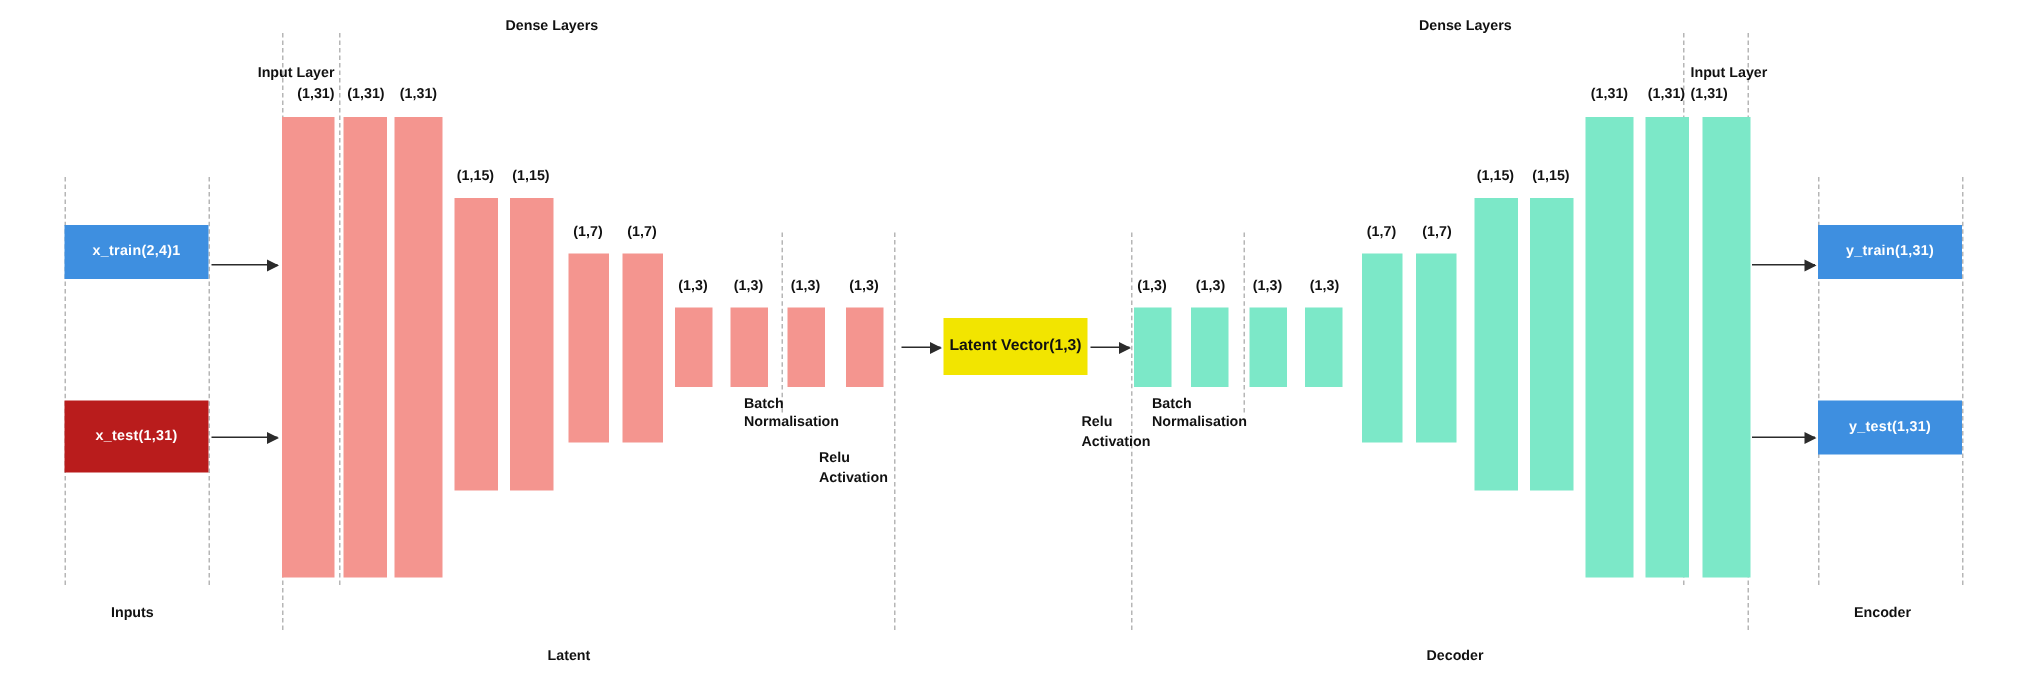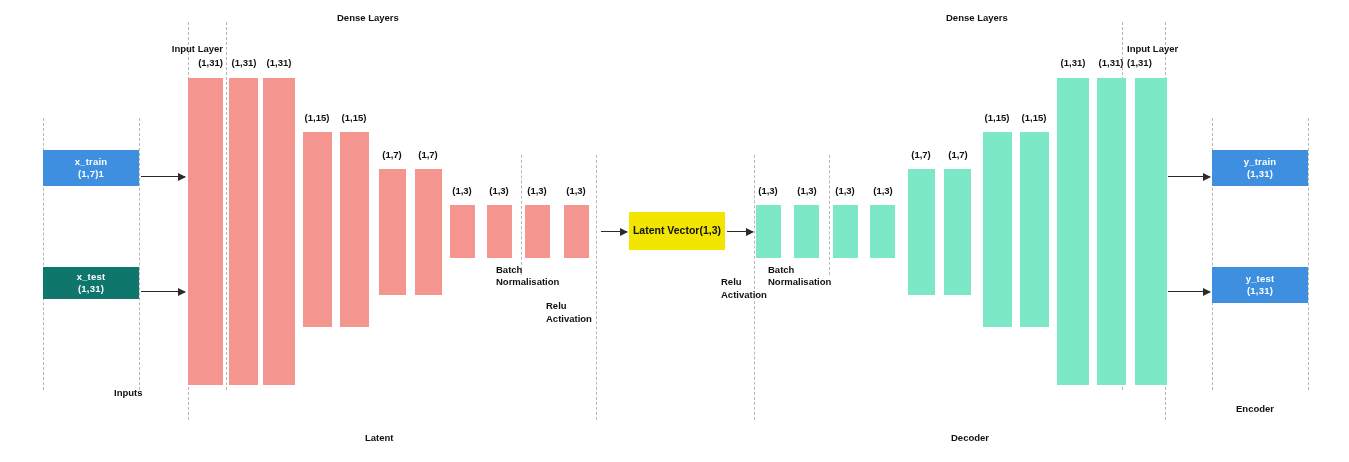--- a/index.html
+++ b/index.html
@@ -3,21 +3,21 @@
 <meta charset="utf-8">
 <style>
   html,body{margin:0;padding:0;background:#ffffff;}
   body{font-family:"Liberation Sans","DejaVu Sans",sans-serif;}
   #canvas{position:relative;width:1349px;height:462px;background:#fff;overflow:hidden;}
 
   .vline{position:absolute;width:0;border-left:1px dashed #b6b6b6;}
 
   .bar{position:absolute;}
 
-  .iobox{position:absolute;display:flex;flex-direction:column;align-items:center;
+  .iobox{position:absolute;display:flex;flex-direction:row;align-items:center;
          justify-content:center;color:#ffffff;font-size:9.5px;font-weight:700;
          line-height:1.25;letter-spacing:.2px;}
 
   .latent{position:absolute;display:flex;align-items:center;
           justify-content:center;font-size:10.5px;font-weight:700;color:#111;
           line-height:1.3;}
 
   .cap{position:absolute;font-size:9.5px;font-weight:700;color:#111;
        white-space:nowrap;line-height:1.25;text-align:center;}
   .cap.r{text-align:right;}
@@ -49,23 +49,23 @@
   <div class="vline" style="left:1122px; top:22px; height:368px;"></div>
   <div class="vline" style="left:1165px; top:22px; height:398px;"></div>
   <div class="vline" style="left:1212px; top:118px; height:272px;"></div>
   <div class="vline" style="left:1308px; top:118px; height:272px;"></div>
 
   <div class="title" style="left:337px; top:12px;">Dense Layers</div>
   <div class="title" style="left:946px; top:12px;">Dense Layers</div>
 
   <div class="iobox" style="left:43px; top:150px; width:96px; height:36px; background:#3E8FE0;">
     <span>x_train</span>
-    <span>(1,7)1</span>
+    <span>(2,4)1</span>
   </div>
-  <div class="iobox" style="left:43px; top:267px; width:96px; height:32px; background:#0f766e;">
+  <div class="iobox" style="left:43px; top:267px; width:96px; height:48px; background:#b91c1c;">
     <span>x_test</span>
     <span>(1,31)</span>
   </div>
 
   <div class="arrow" style="left:141px; top:176px; width:44px;"></div>
   <div class="arrow" style="left:141px; top:291px; width:44px;"></div>
 
   <div class="bar" style="left:188px; top:78px;  width:35px; height:307px; background:#F4958F;"></div>
   <div class="bar" style="left:229px; top:78px;  width:29px; height:307px; background:#F4958F;"></div>
   <div class="bar" style="left:263px; top:78px;  width:32px; height:307px; background:#F4958F;"></div>
@@ -138,18 +138,18 @@
 
   <div class="iobox" style="left:1212px; top:150px; width:96px; height:36px; background:#3E8FE0;">
     <span>y_train</span>
     <span>(1,31)</span>
   </div>
   <div class="iobox" style="left:1212px; top:267px; width:96px; height:36px; background:#3E8FE0;">
     <span>y_test</span>
     <span>(1,31)</span>
   </div>
 
-  <div class="sect" style="left:74px;  top:387px;margin-left:40px;">Inputs</div>
+  <div class="sect" style="left:74px;  top:403px;">Inputs</div>
   <div class="sect" style="left:365px; top:432px;">Latent</div>
   <div class="sect" style="left:951px; top:432px;text-align:center;">Decoder</div>
   <div class="sect" style="left:1236px; top:403px;">Encoder</div>
 
 </div>
 
 </body></html>

